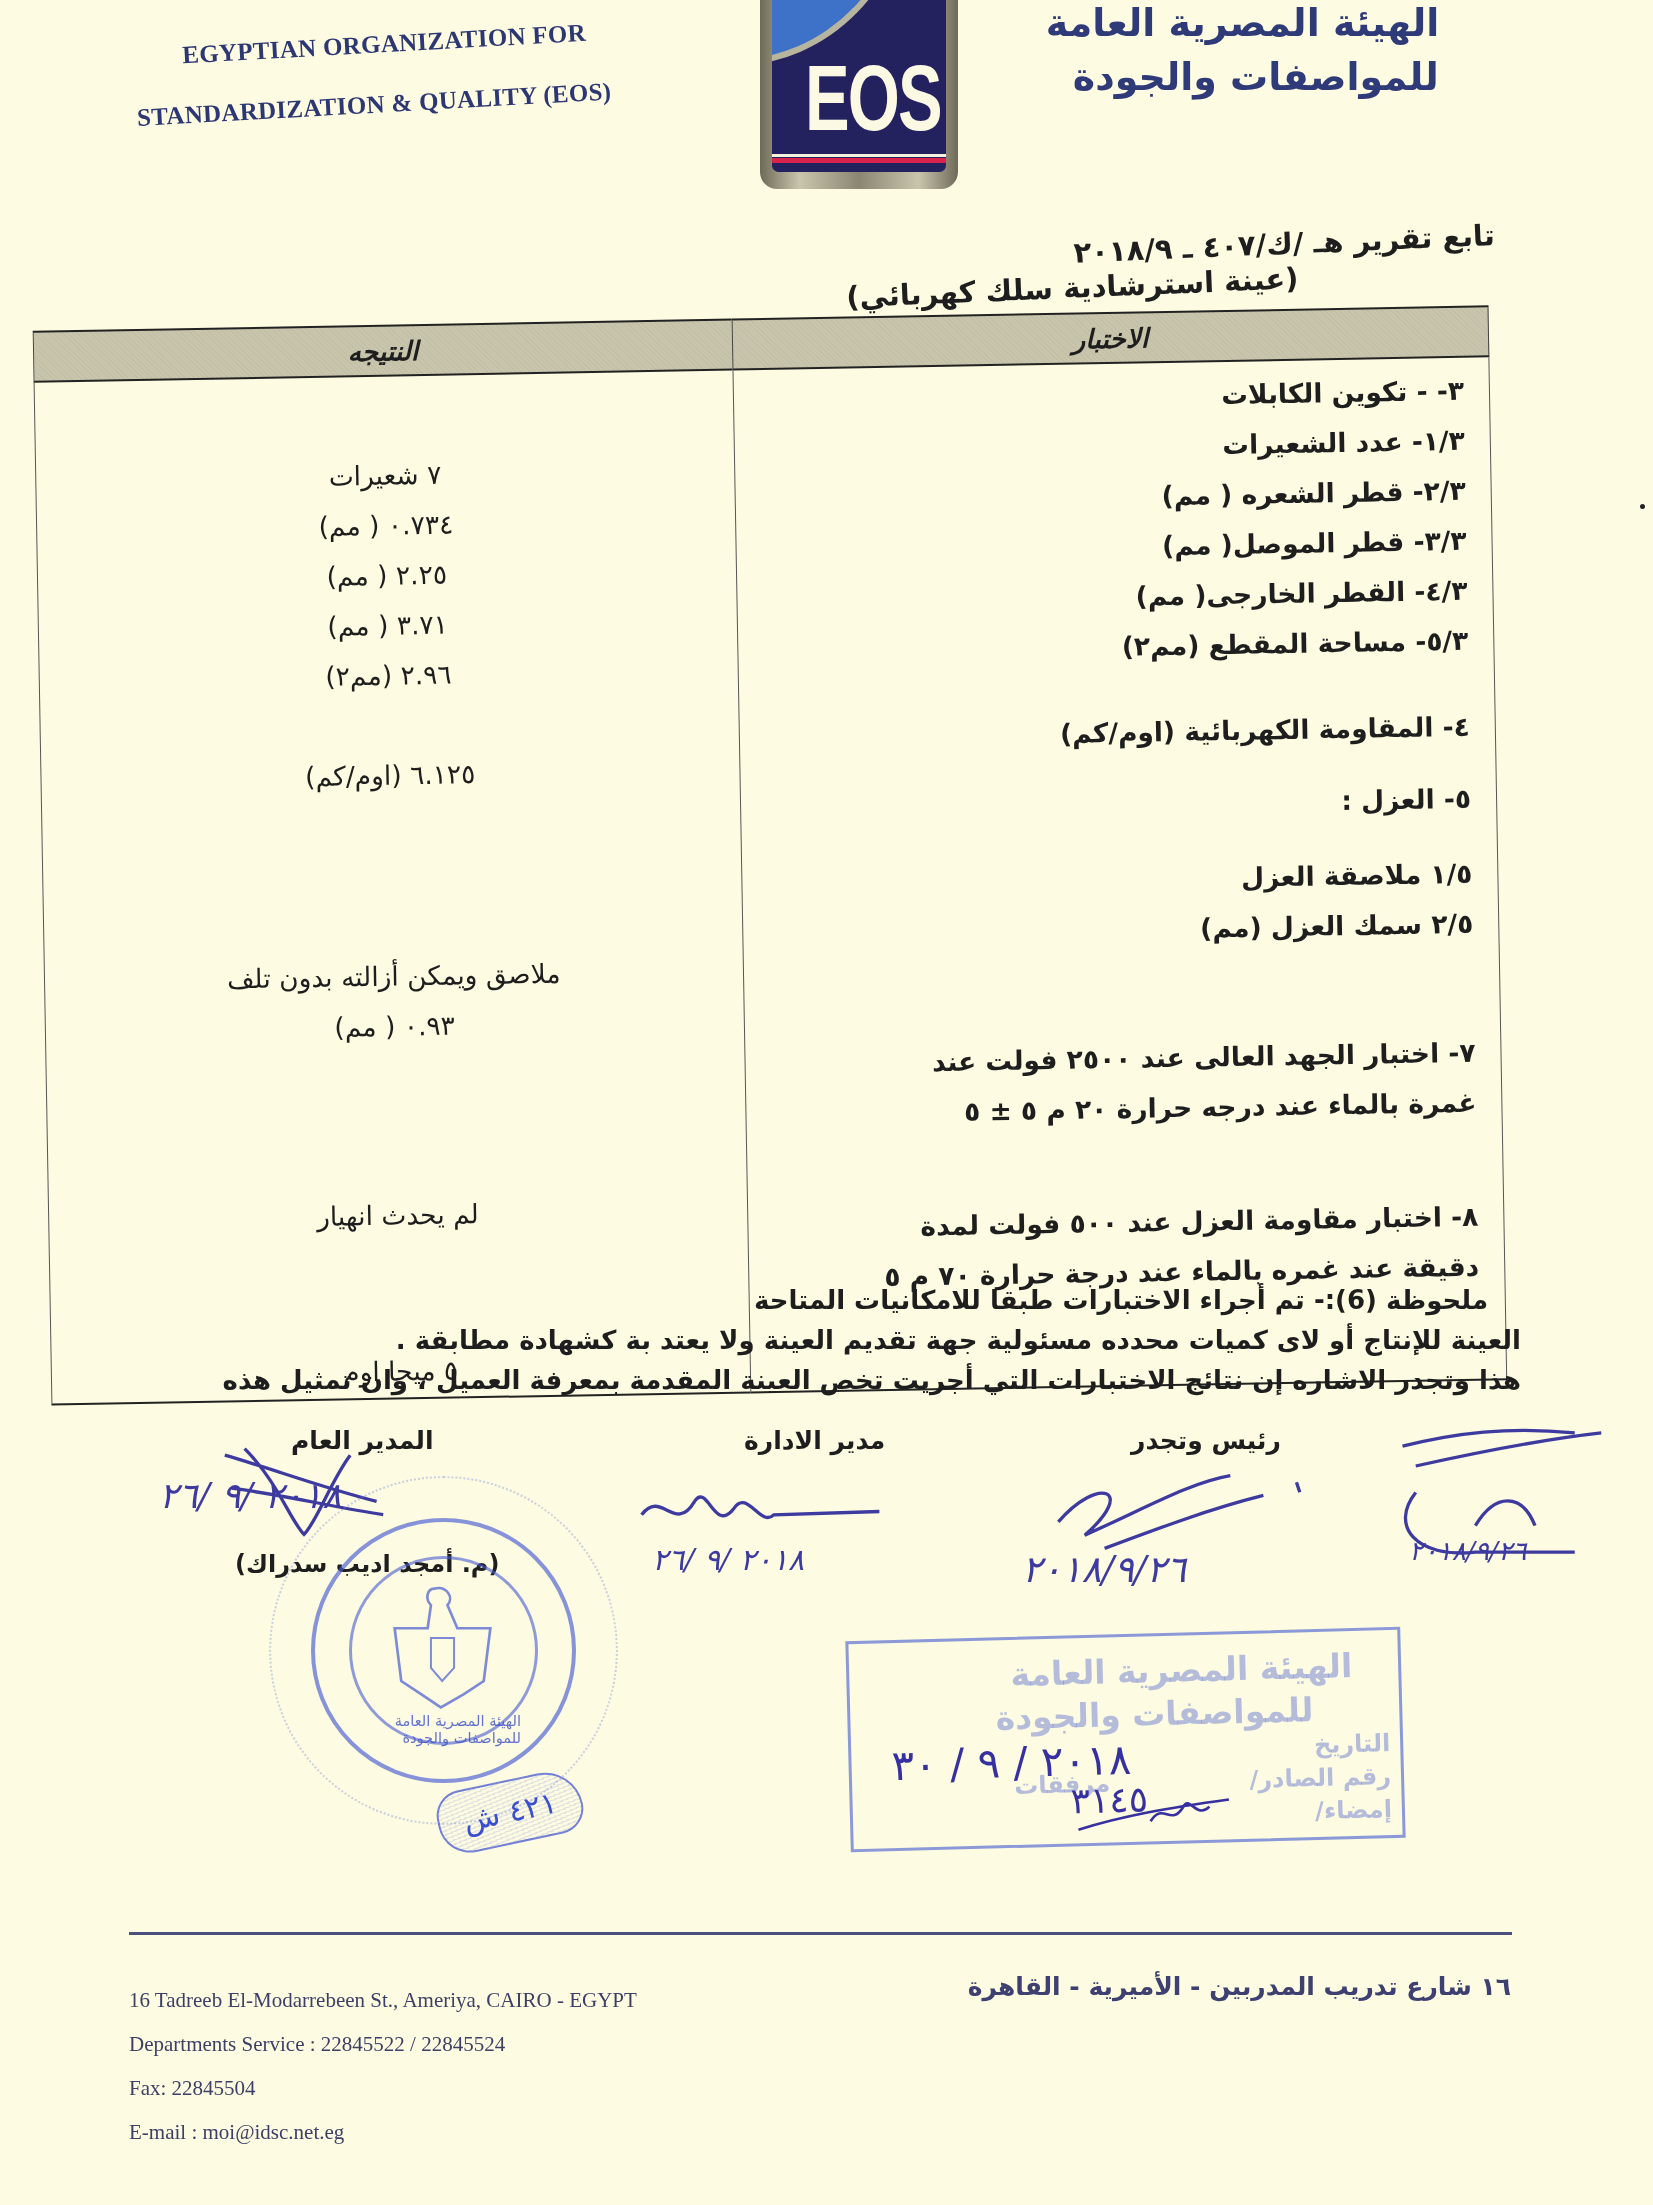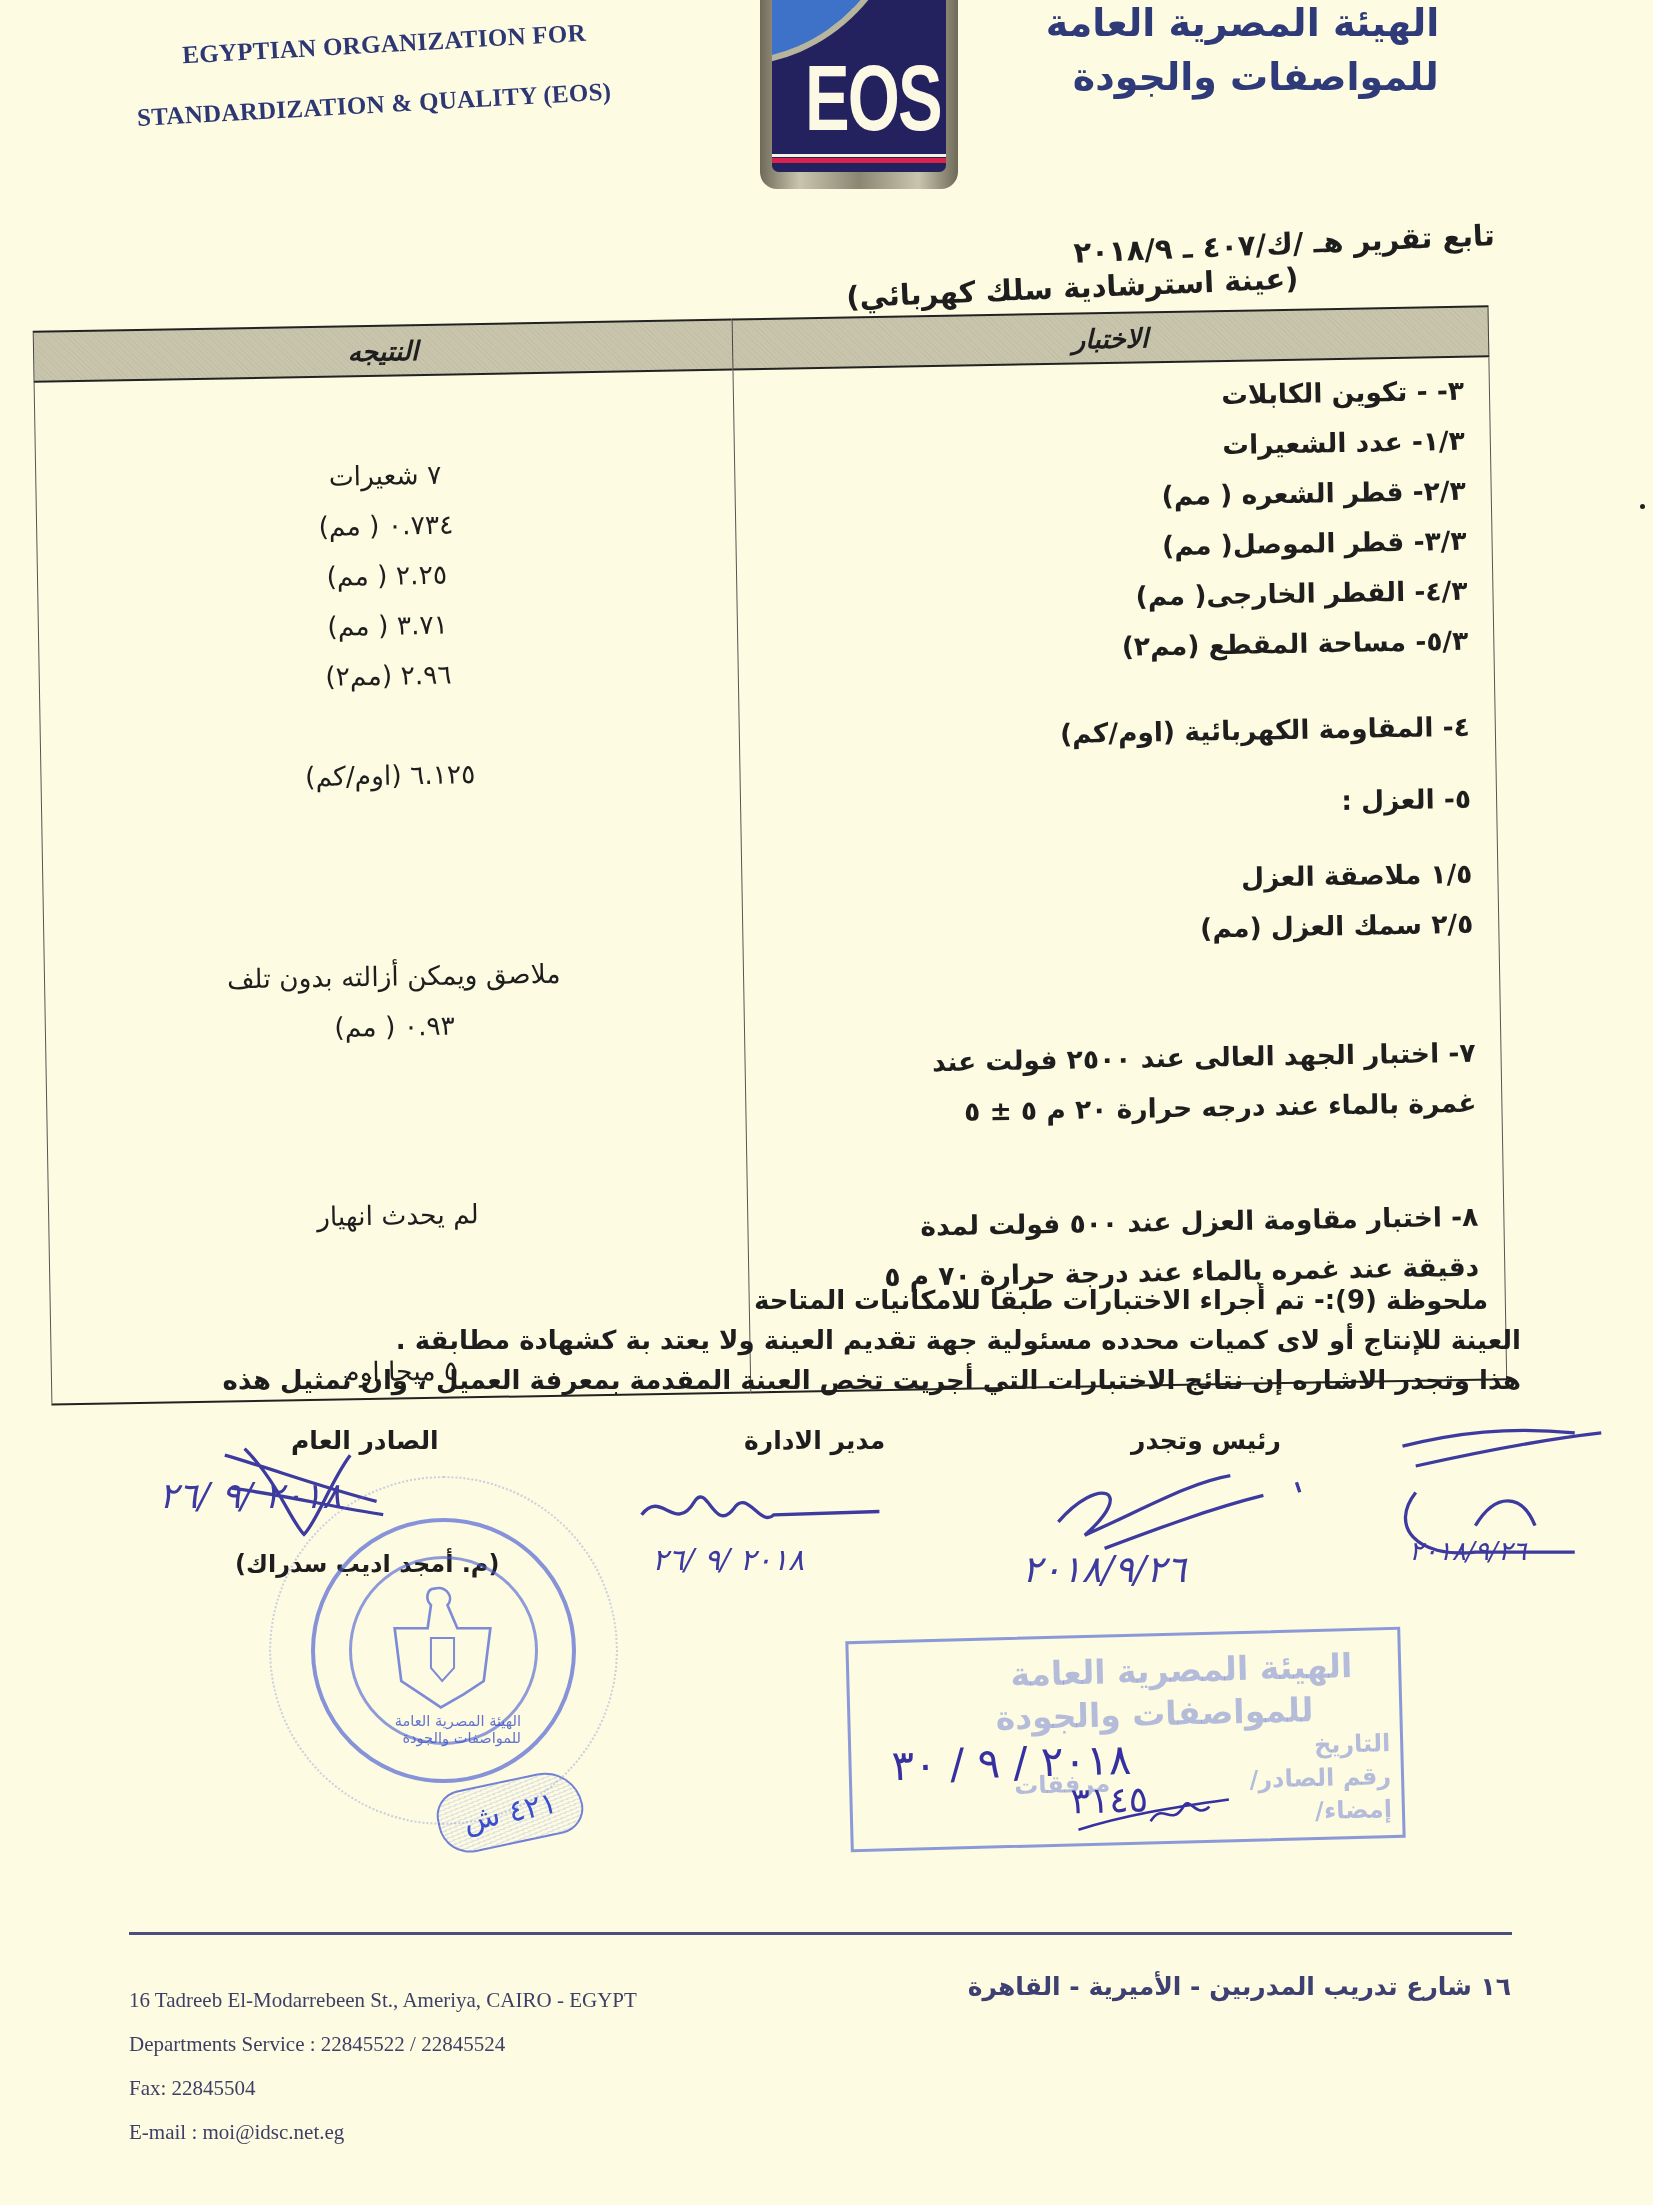--- a/index.html
+++ b/index.html
@@ -259,26 +259,26 @@
           </div>
         </td>
       </tr>
     </tbody>
   </table>
 </div>
 
 <div class="dot-mark" style="left:1640px; top:504px;"></div>
 
 <div class="notes">
-  <div class="l1">ملحوظة (9):- تم أجراء الاختبارات طبقا للامكانيات المتاحة</div>
+  <div class="l1">ملحوظة (6):- تم أجراء الاختبارات طبقا للامكانيات المتاحة</div>
   <div>العينة للإنتاج أو لاى كميات محدده مسئولية جهة تقديم العينة ولا يعتد بة كشهادة مطابقة .</div>
   <div>هذا وتجدر الاشاره إن نتائج الاختبارات التي أجريت تخص العينة المقدمة بمعرفة العميل ، وان تمثيل هذه</div>
 </div>
 
-<div class="sig-label" style="left:291px; top:1426px;">الصادر العام</div>
+<div class="sig-label" style="left:291px; top:1426px;">المدير العام</div>
 <div class="sig-scribble" style="left:159px; top:1475px; font-size:36px;">
   <span>٢٠١٨ /٩ /٢٦</span>
 </div>
 <svg class="abs" style="left:218px; top:1442px;" width="172" height="99" viewBox="0 0 260 150">
   <path d="M10 20 C 80 40, 160 70, 240 90 M 40 10 C 90 60, 110 120, 130 140 C 150 120, 170 60, 200 20 M 20 70 C 100 80, 180 100, 250 110" stroke="#3d3aa0" stroke-width="5" fill="none"></path>
 </svg>
 <div class="sig-name" style="left:235px; top:1518px;margin-top:32px;">(م. أمجد اديب سدراك)</div>
 
 <div class="sig-label" style="left:744px; top:1426px;">مدير الادارة</div>
 <svg class="abs" style="left:635px; top:1475px;" width="251" height="73" viewBox="0 0 380 110">

